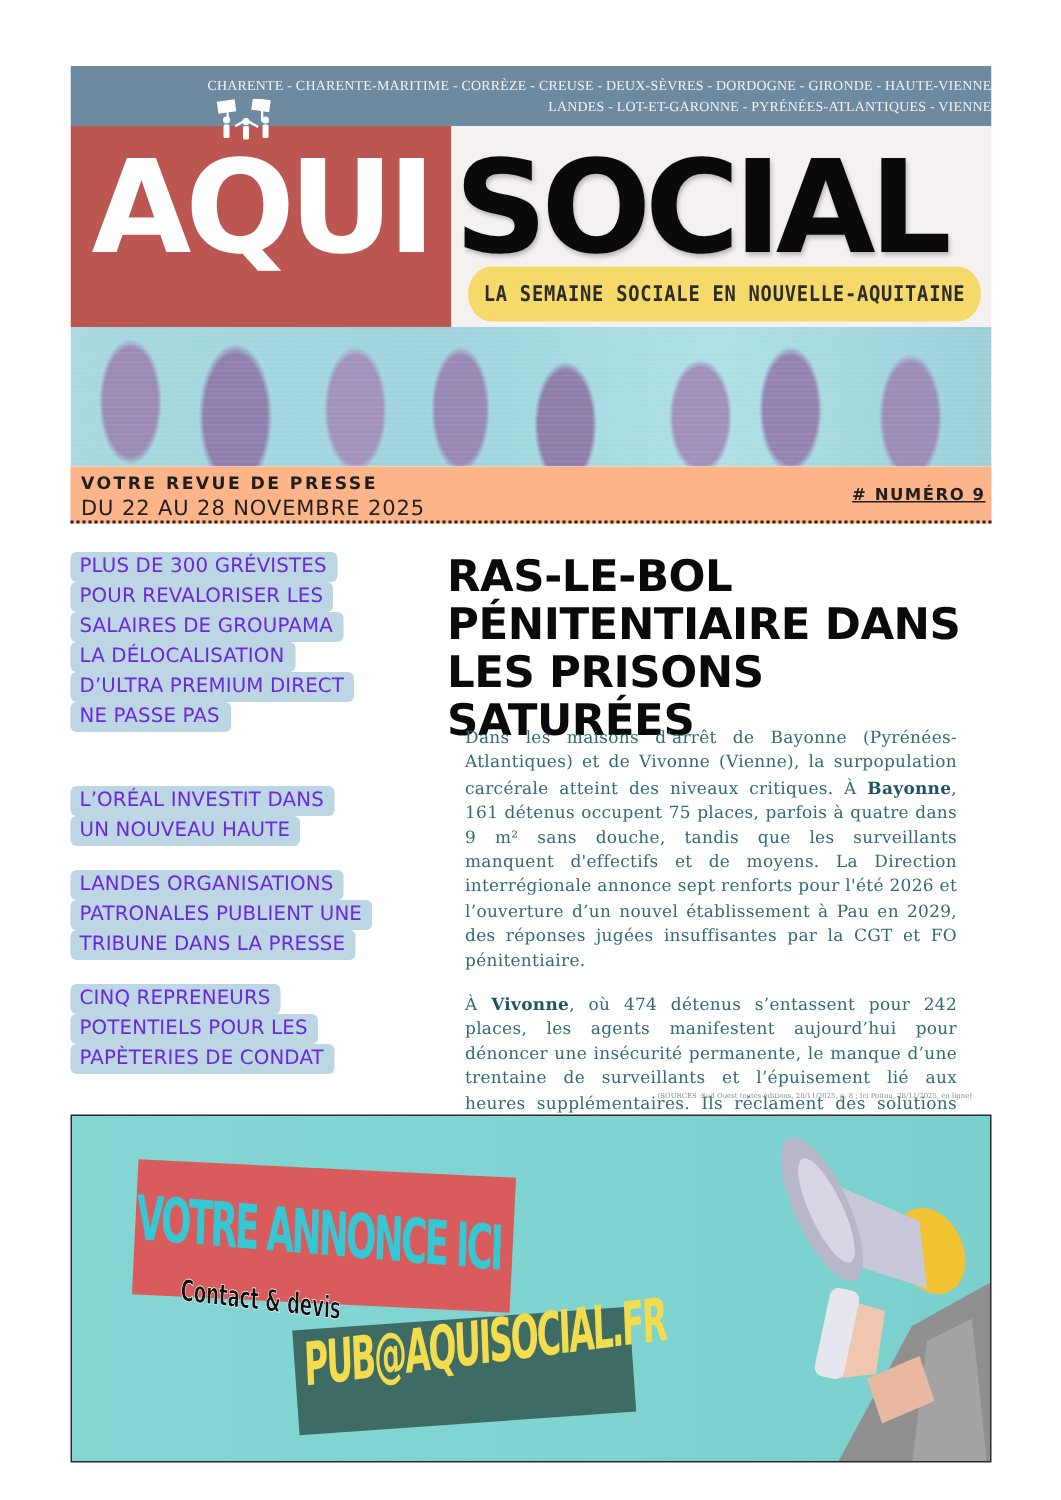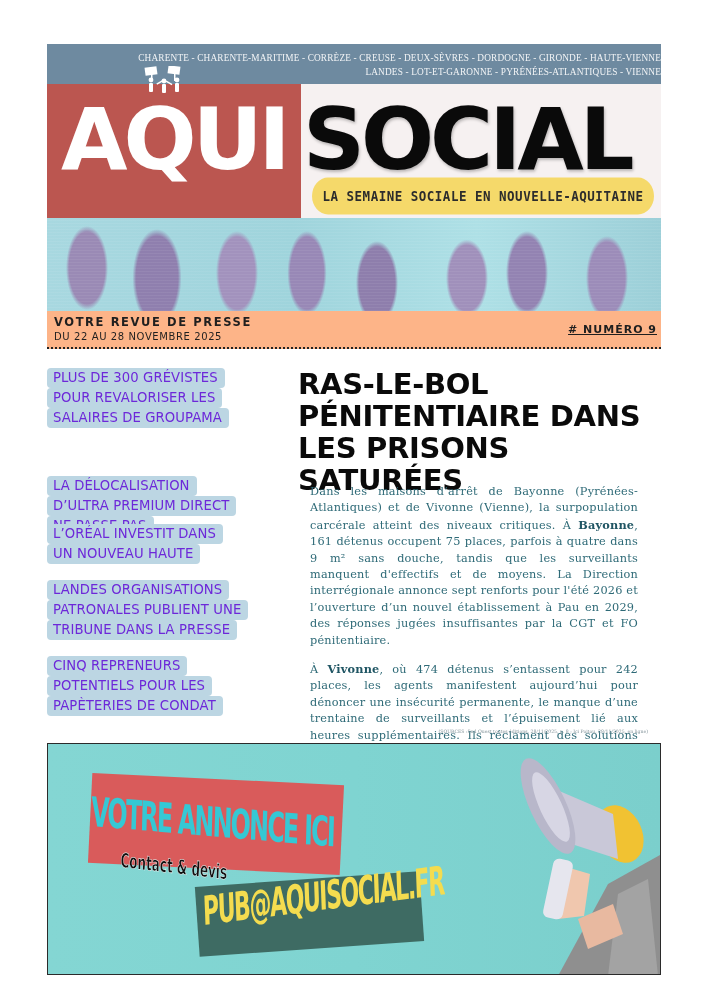--- a/index.html
+++ b/index.html
@@ -36,21 +36,21 @@
 
     .tagline { position: absolute; left: 265px; top: 136px; width: 342px; height: 32px; background: #f5d96a;
       border-radius: 16px; color: #2c2c2c; font-family: "DejaVu Sans Mono", monospace; font-weight: bold;
       font-size: 12.5px; letter-spacing: 0.5px; text-align: center; line-height: 32px; transform: scaleY(1.15); }
 
     .issue-bar { position: absolute; left: 47px; top: 311px; width: 614px; height: 38px; background: #fdb488;
       border-bottom: 2px dotted #222; text-align: right; }
     .issue-title { position: absolute; left: 7px; top: 4px; font-family: "DejaVu Sans", sans-serif; font-weight: bold;
       font-size: 11.5px; letter-spacing: 1.6px; color: #1f1f1f; }
     .issue-dates { position: absolute; left: 7px; top: 20px; font-family: "DejaVu Sans", sans-serif;
-      font-size: 10px; letter-spacing: 0.6px; color: #1f1f1f; }
+      font-size: 14px; letter-spacing: 0.6px; color: #1f1f1f; }
     .issue-number { position: absolute; right: 4px; top: 12px; font-family: "DejaVu Sans", sans-serif; font-weight: bold;
       font-size: 11px; letter-spacing: 1px; color: #1f1f1f; text-decoration: underline; }
 
     
     .brief { position: absolute; left: 47px; font-family: "DejaVu Sans", sans-serif; font-weight: normal; font-size: 13.2px;
       color: #6d28d9; line-height: 20px; letter-spacing: 0.1px; text-align: center; }
     .brief .ln { display: table; background: #bcd6e3; padding: 0 7px 0 6px; border-radius: 4px; white-space: nowrap; }
 
     
     .article-title { position: absolute; left: 298px; top: 368px; width: 362px; font-family: "DejaVu Sans", sans-serif;
@@ -116,21 +116,21 @@
   <div class="issue-title">VOTRE REVUE DE PRESSE</div>
   <div class="issue-dates">DU 22 AU 28 NOVEMBRE 2025</div>
   <div class="issue-number"># NUMÉRO 9</div>
 </div>
 
 <div class="brief" style="top:368px">
   <span class="ln">PLUS DE 300 GRÉVISTES</span>
   <span class="ln">POUR REVALORISER LES</span>
   <span class="ln">SALAIRES DE GROUPAMA</span>
 </div>
-<div class="brief" style="top:476px">
+<div class="brief" style="top:428px">
   <span class="ln">LA DÉLOCALISATION</span>
   <span class="ln">D’ULTRA PREMIUM DIRECT</span>
   <span class="ln">NE PASSE PAS</span>
 </div>
 <div class="brief" style="top:524px">
   <span class="ln">L’ORÉAL INVESTIT DANS</span>
   <span class="ln">UN NOUVEAU HAUTE</span>
 </div>
 <div class="brief" style="top:580px">
   <span class="ln">LANDES ORGANISATIONS</span>

